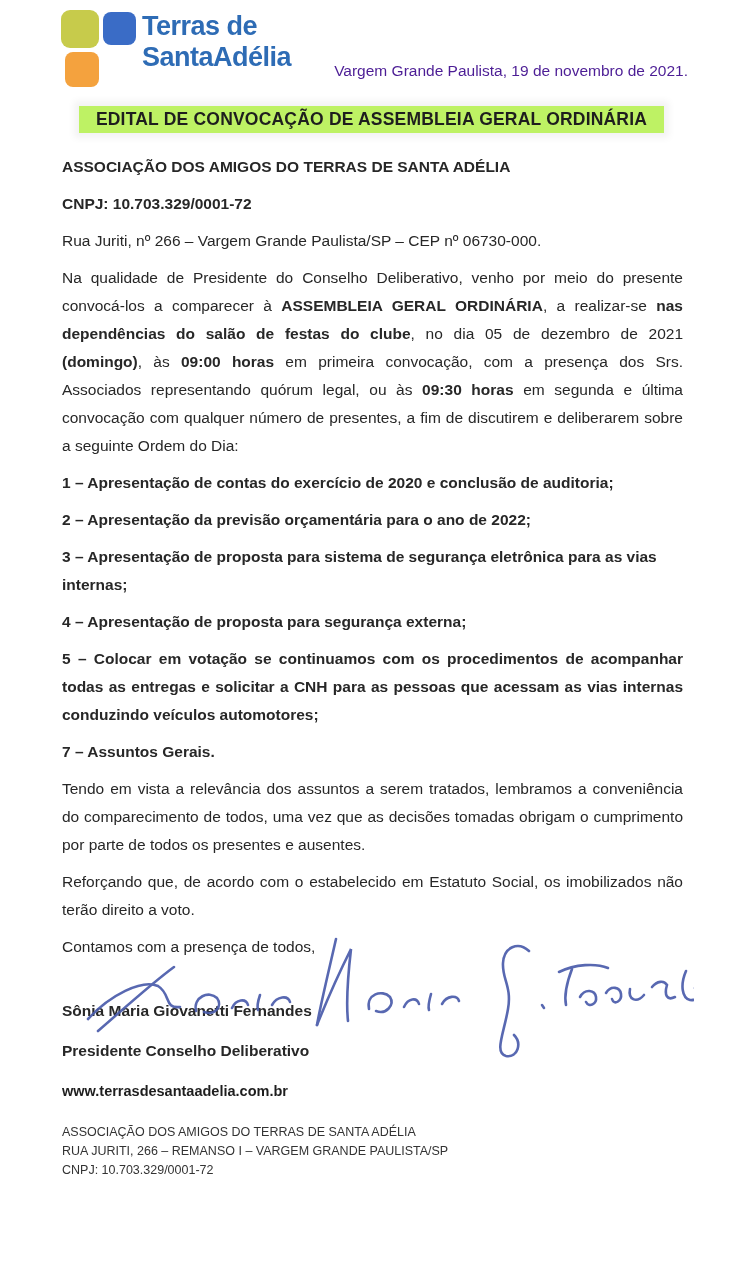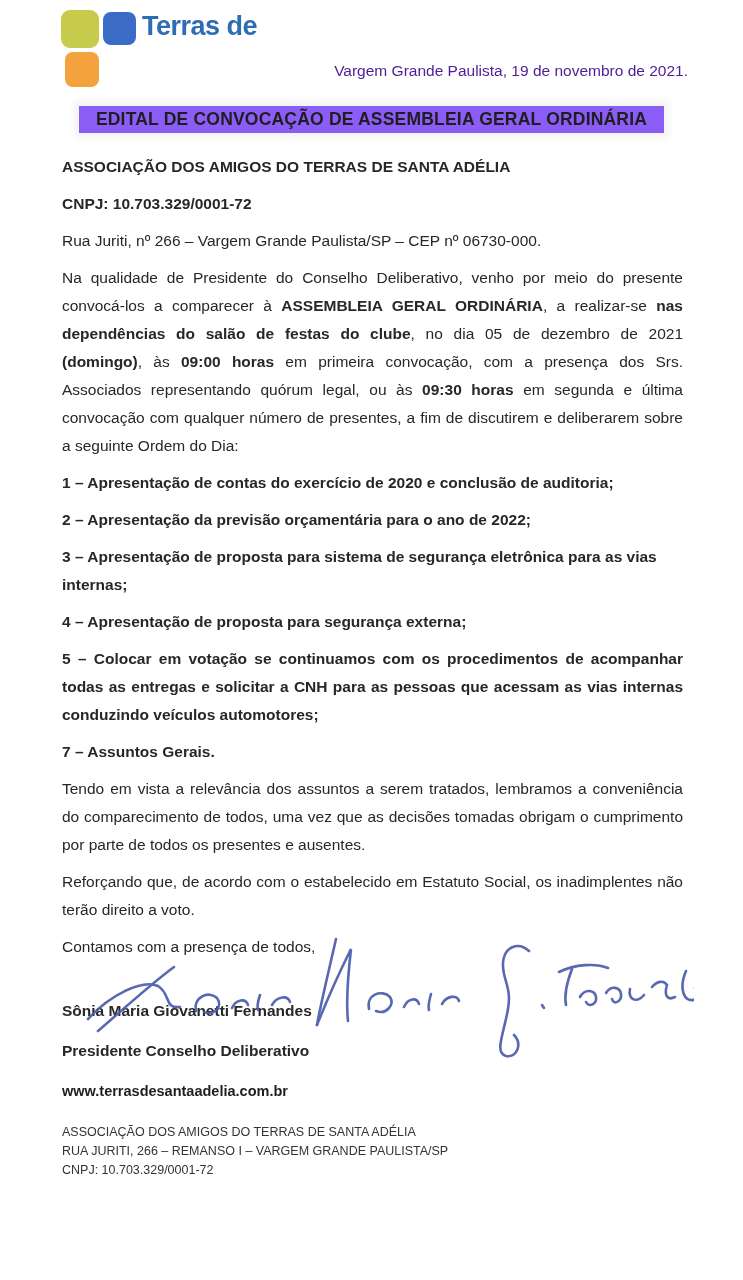--- a/index.html
+++ b/index.html
@@ -20,21 +20,21 @@
     font-size:27px; line-height:31px; font-weight:600; letter-spacing:-0.5px;
   }
   .date-line {
     position:absolute; right:6px; top:62px;
     font-size:15.5px; color:#4c1d95; white-space:nowrap;
   }
   
   .doc-title {
     margin:10px 30px 20px; padding:3px 0;
     text-align:center; font-weight:bold; font-size:17.5px; letter-spacing:0.2px;
-    color:#1e1e1e; background:#8b5cf6; box-shadow:0 0 7px 5px #f3f3f3;
+    color:#1e1e1e; background:#bef264; box-shadow:0 0 7px 5px #f3f3f3;
   }
   
   .content { padding:0 11px 0 13px; }
   .content p { margin:0 0 9px; font-size:15.5px; line-height:28px; }
   .justify { text-align:justify; }
   .bold { font-weight:bold; }
   .agenda-item { font-weight:bold; }
   
   .sig-block { position:relative; }
   .signature-svg {
@@ -53,20 +53,21 @@
 
 <div class="page">
 
   <div class="header">
     <div class="logo">
       <div class="logo-sq sq-green" style="background-color: rgb(199, 203, 75);"></div>
       <div class="logo-sq sq-blue" style="background-color: rgb(58, 108, 198);"></div>
       <div class="logo-sq sq-orange" style="background-color: rgb(244, 162, 62);"></div>
       <div class="logo-text" style="color: rgb(46, 108, 181);">
         <div>Terras de</div>
+        <div>SantaAdélia</div>
       </div>
     </div>
     <div class="date-line">Vargem Grande Paulista, 19 de novembro de 2021.</div>
   </div>
 
   <div class="doc-title">EDITAL DE CONVOCAÇÃO DE ASSEMBLEIA GERAL ORDINÁRIA</div>
 
   <div class="content">
     <p class="bold">ASSOCIAÇÃO DOS AMIGOS DO TERRAS DE SANTA ADÉLIA</p>
     <p class="bold">CNPJ: 10.703.329/0001-72</p>
@@ -75,21 +76,21 @@
     <p class="justify"><span>Na qualidade de Presidente do Conselho Deliberativo, venho por meio do presente convocá-los a comparecer à </span><b>ASSEMBLEIA GERAL ORDINÁRIA</b><span>, a realizar-se </span><b>nas dependências do salão de festas do clube</b><span>, no dia 05 de dezembro de 2021 </span><b>(domingo)</b><span>, às </span><b>09:00 horas</b><span> em primeira convocação, com a presença dos Srs. Associados representando quórum legal, ou às </span><b>09:30 horas</b><span> em segunda e última convocação com qualquer número de presentes, a fim de discutirem e deliberarem sobre a seguinte Ordem do Dia:</span></p>
 
     <p class="agenda-item">1 – Apresentação de contas do exercício de 2020 e conclusão de auditoria;</p>
     <p class="agenda-item">2 – Apresentação da previsão orçamentária para o ano de 2022;</p>
     <p class="agenda-item">3 – Apresentação de proposta para sistema de segurança eletrônica para as vias internas;</p>
     <p class="agenda-item">4 – Apresentação de proposta para segurança externa;</p>
     <p class="agenda-item justify">5 – Colocar em votação se continuamos com os procedimentos de acompanhar todas as entregas e solicitar a CNH para as pessoas que acessam as vias internas conduzindo veículos automotores;</p>
     <p class="agenda-item">7 – Assuntos Gerais.</p>
 
     <p class="justify">Tendo em vista a relevância dos assuntos a serem tratados, lembramos a conveniência do comparecimento de todos, uma vez que as decisões tomadas obrigam o cumprimento por parte de todos os presentes e ausentes.</p>
-    <p class="justify">Reforçando que, de acordo com o estabelecido em Estatuto Social, os inadimplentes não terão direito a voto.</p>
+    <p class="justify">Reforçando que, de acordo com o estabelecido em Estatuto Social, os imobilizados não terão direito a voto.</p>
 
     <div class="sig-block">
       <p>Contamos com a presença de todos,</p>
 
       <svg class="signature-svg" width="640" height="128" viewBox="0 0 640 128">
         <g fill="none" stroke-width="2.6" stroke-linecap="round" opacity="0.92" style="stroke: rgb(74, 92, 171);">
 
           <path d="M 100,32 C 78,48 45,78 24,96"></path>
           <path d="M 14,84 C 36,60 68,44 84,51 C 97,59 90,74 106,72"></path>
 

